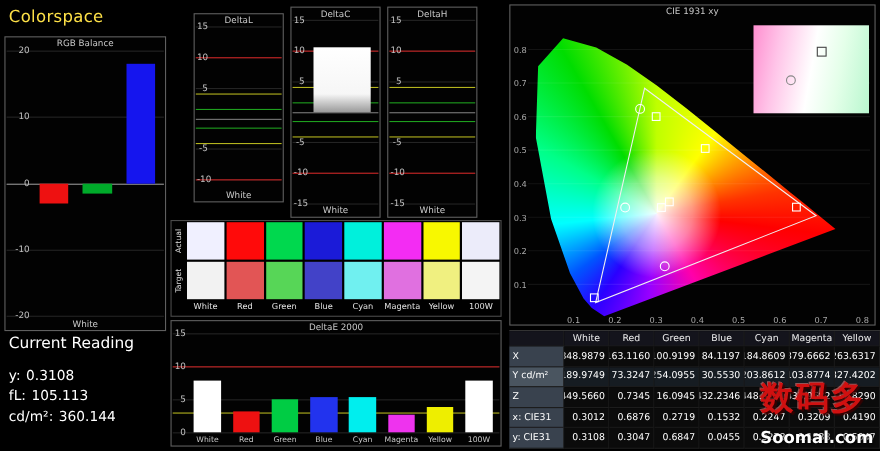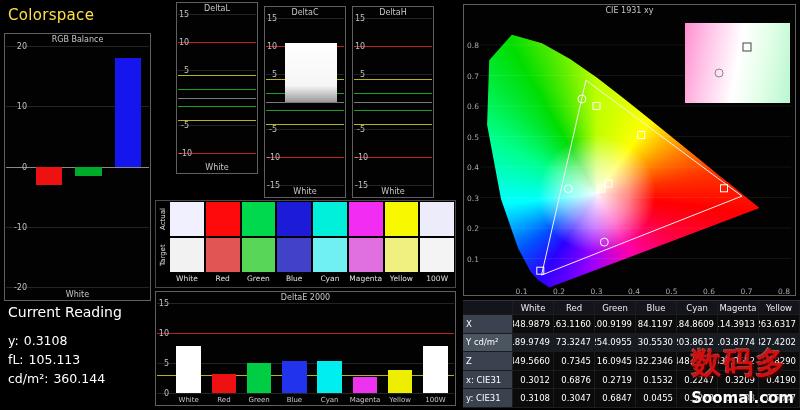--- a/index.html
+++ b/index.html
@@ -65,21 +65,21 @@
     <div class="bar" style="top: 132.5px; height: 9px; left: 70.4px; width: 26.2px; background: rgb(0, 170, 42);"></div>
     <div class="bar" style="top: 24.1px; height: 108.5px; left: 110.1px; width: 26.2px; background: rgb(21, 21, 238);"></div>
     <div class="ytick" style="top: 12px; width: 20px;">20</div>
     <div class="ytick" style="top: 72.3px; width: 20px;">10</div>
     <div class="ytick" style="top: 132.5px; width: 20px;">0</div>
     <div class="ytick" style="top: 192.8px; width: 20px;">-10</div>
     <div class="ytick" style="top: 253px; width: 20px;">-20</div>
     <div class="xlabel">White</div>
   </div>
 
-<div class="chart" id="chart-delta-l" style="left:176px;top:2px;width:82px;height:172px">
+<div class="chart" id="chart-delta-l" style="left:176px;top:12px;width:82px;height:172px">
     <div class="chart-title">DeltaL</div>
     <div class="hline grid" style="top: 11px;"></div>
     <div class="hline grid" style="top: 38.8px;"></div>
     <div class="hline grid" style="top: 66.7px;"></div>
     <div class="hline grid" style="top: 122.3px;"></div>
     <div class="hline grid" style="top: 150.2px;"></div>
     <div class="hline grid" style="top: 178px;"></div>
     <div class="hline" style="top: 38.8px; background: rgb(194, 32, 32);"></div>
     <div class="hline" style="top: 72.2px; background: rgb(180, 180, 30);"></div>
     <div class="hline" style="top: 86.2px; background: rgb(30, 160, 30);"></div>
@@ -256,21 +256,21 @@
     <div class="tcell thead">Blue</div>
     <div class="tcell thead">Cyan</div>
     <div class="tcell thead">Magenta</div>
     <div class="tcell thead">Yellow</div>
     <div class="tcell tlabel">X</div>
     <div class="tcell tval">348.9879</div>
     <div class="tcell tval">163.1160</div>
     <div class="tcell tval">100.9199</div>
     <div class="tcell tval">84.1197</div>
     <div class="tcell tval">184.8609</div>
-    <div class="tcell tval">114.3913</div>
+    <div class="tcell tval">379.6662</div>
     <div class="tcell tval">263.6317</div>
     <div class="tcell tlabel hl">Y cd/m²</div>
     <div class="tcell tval hlv">189.9749</div>
     <div class="tcell tval hlv">73.3247</div>
     <div class="tcell tval hlv">254.0955</div>
     <div class="tcell tval hlv">30.5530</div>
     <div class="tcell tval hlv">203.8612</div>
     <div class="tcell tval hlv">103.8774</div>
     <div class="tcell tval hlv">327.4202</div>
     <div class="tcell tlabel">Z</div>

